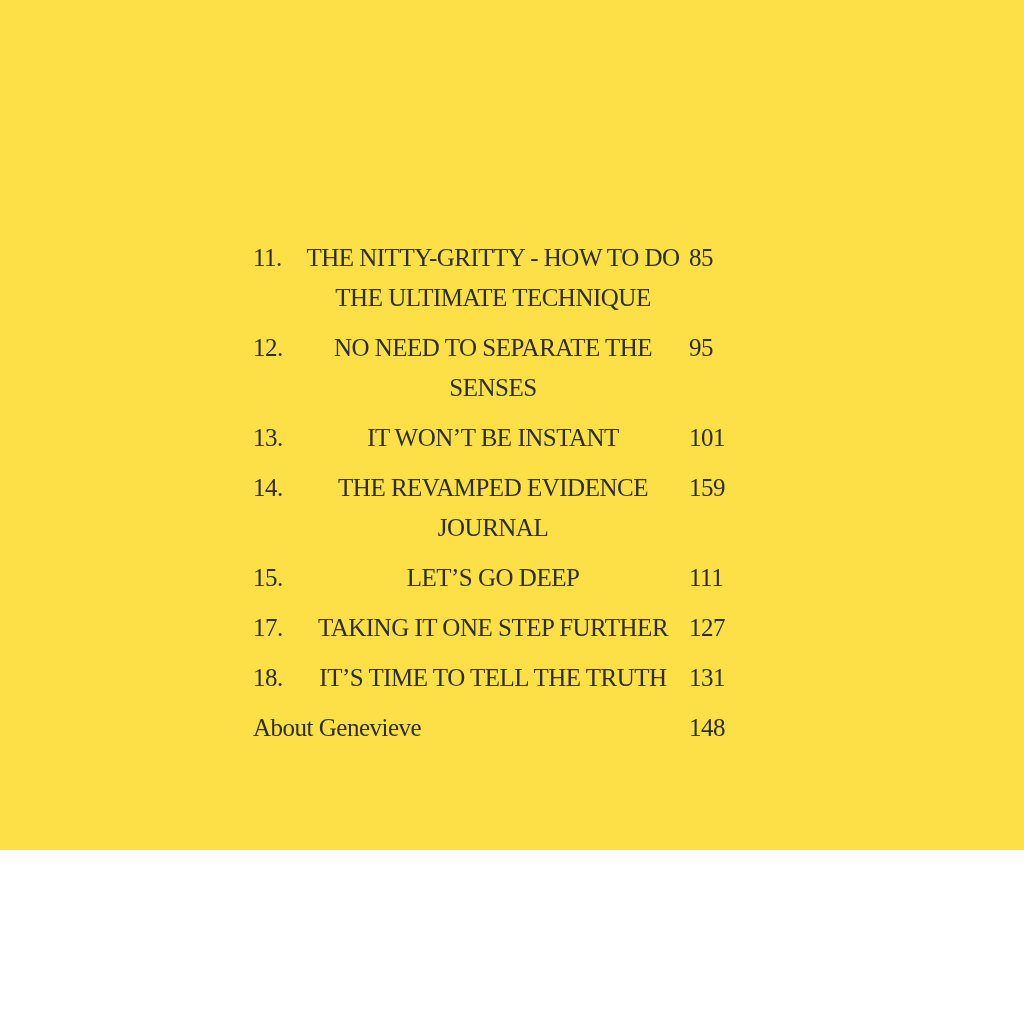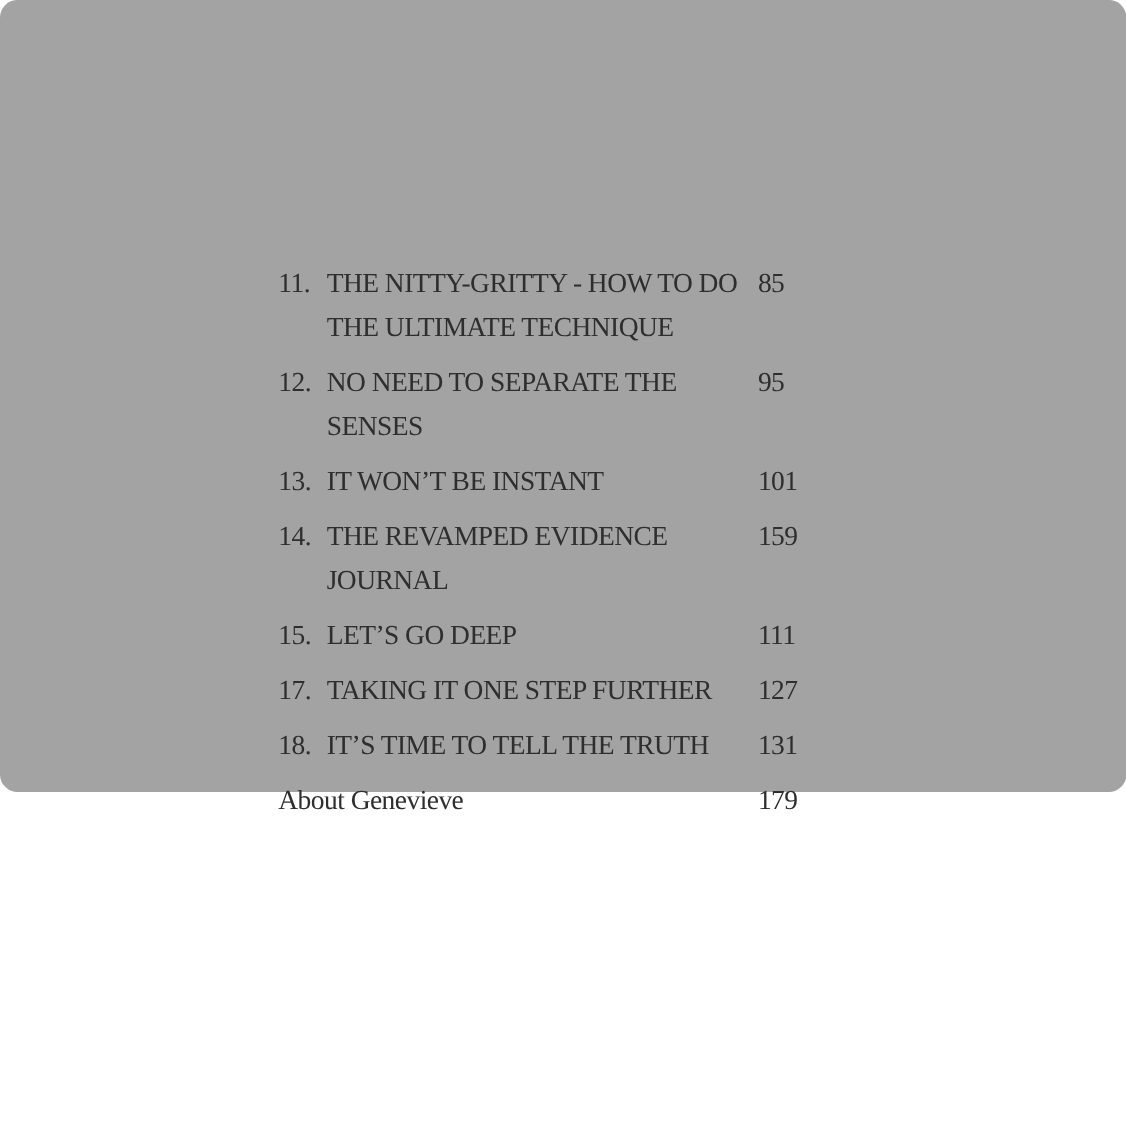--- a/index.html
+++ b/index.html
@@ -6,23 +6,22 @@
     margin: 0;
     padding: 0;
     width: 1024px;
     height: 1024px;
     background: #ffffff;
     overflow: hidden;
   }
   .page-canvas {
     position: relative;
     width: 1024px;
-    height: 720px;
-    background: #a3a3a3;
-    border-radius: 16px;
+    height: 850px;
+    background: #fde047;
   }
   .toc {
     position: absolute;
     left: 253px;
     top: 238px;
     width: 488px;
     font-family: "Liberation Serif", serif;
     font-size: 25px;
     letter-spacing: -0.02em;
     color: #2e2e2e;
@@ -34,20 +33,21 @@
     margin-bottom: 10px;
   }
   .num {
     flex: none;
     width: 44px;
     white-space: nowrap;
   }
   .title {
     flex: 1;
     min-width: 0;
+    text-align: center;
   }
   .line {
     display: block;
     white-space: nowrap;
   }
   .pageno {
     flex: none;
     min-width: 52px;
     white-space: nowrap;
   }
@@ -117,17 +117,17 @@
     <div class="row">
       <span class="num">18.</span>
       <span class="title">
         <span class="line">IT’S TIME TO TELL THE TRUTH</span>
       </span>
       <span class="pageno">131</span>
     </div>
 
     <div class="row">
       <span class="about-title">About Genevieve</span>
-      <span class="pageno">179</span>
+      <span class="pageno">148</span>
     </div>
 
   </div>
 </div>
 
 </body></html>

